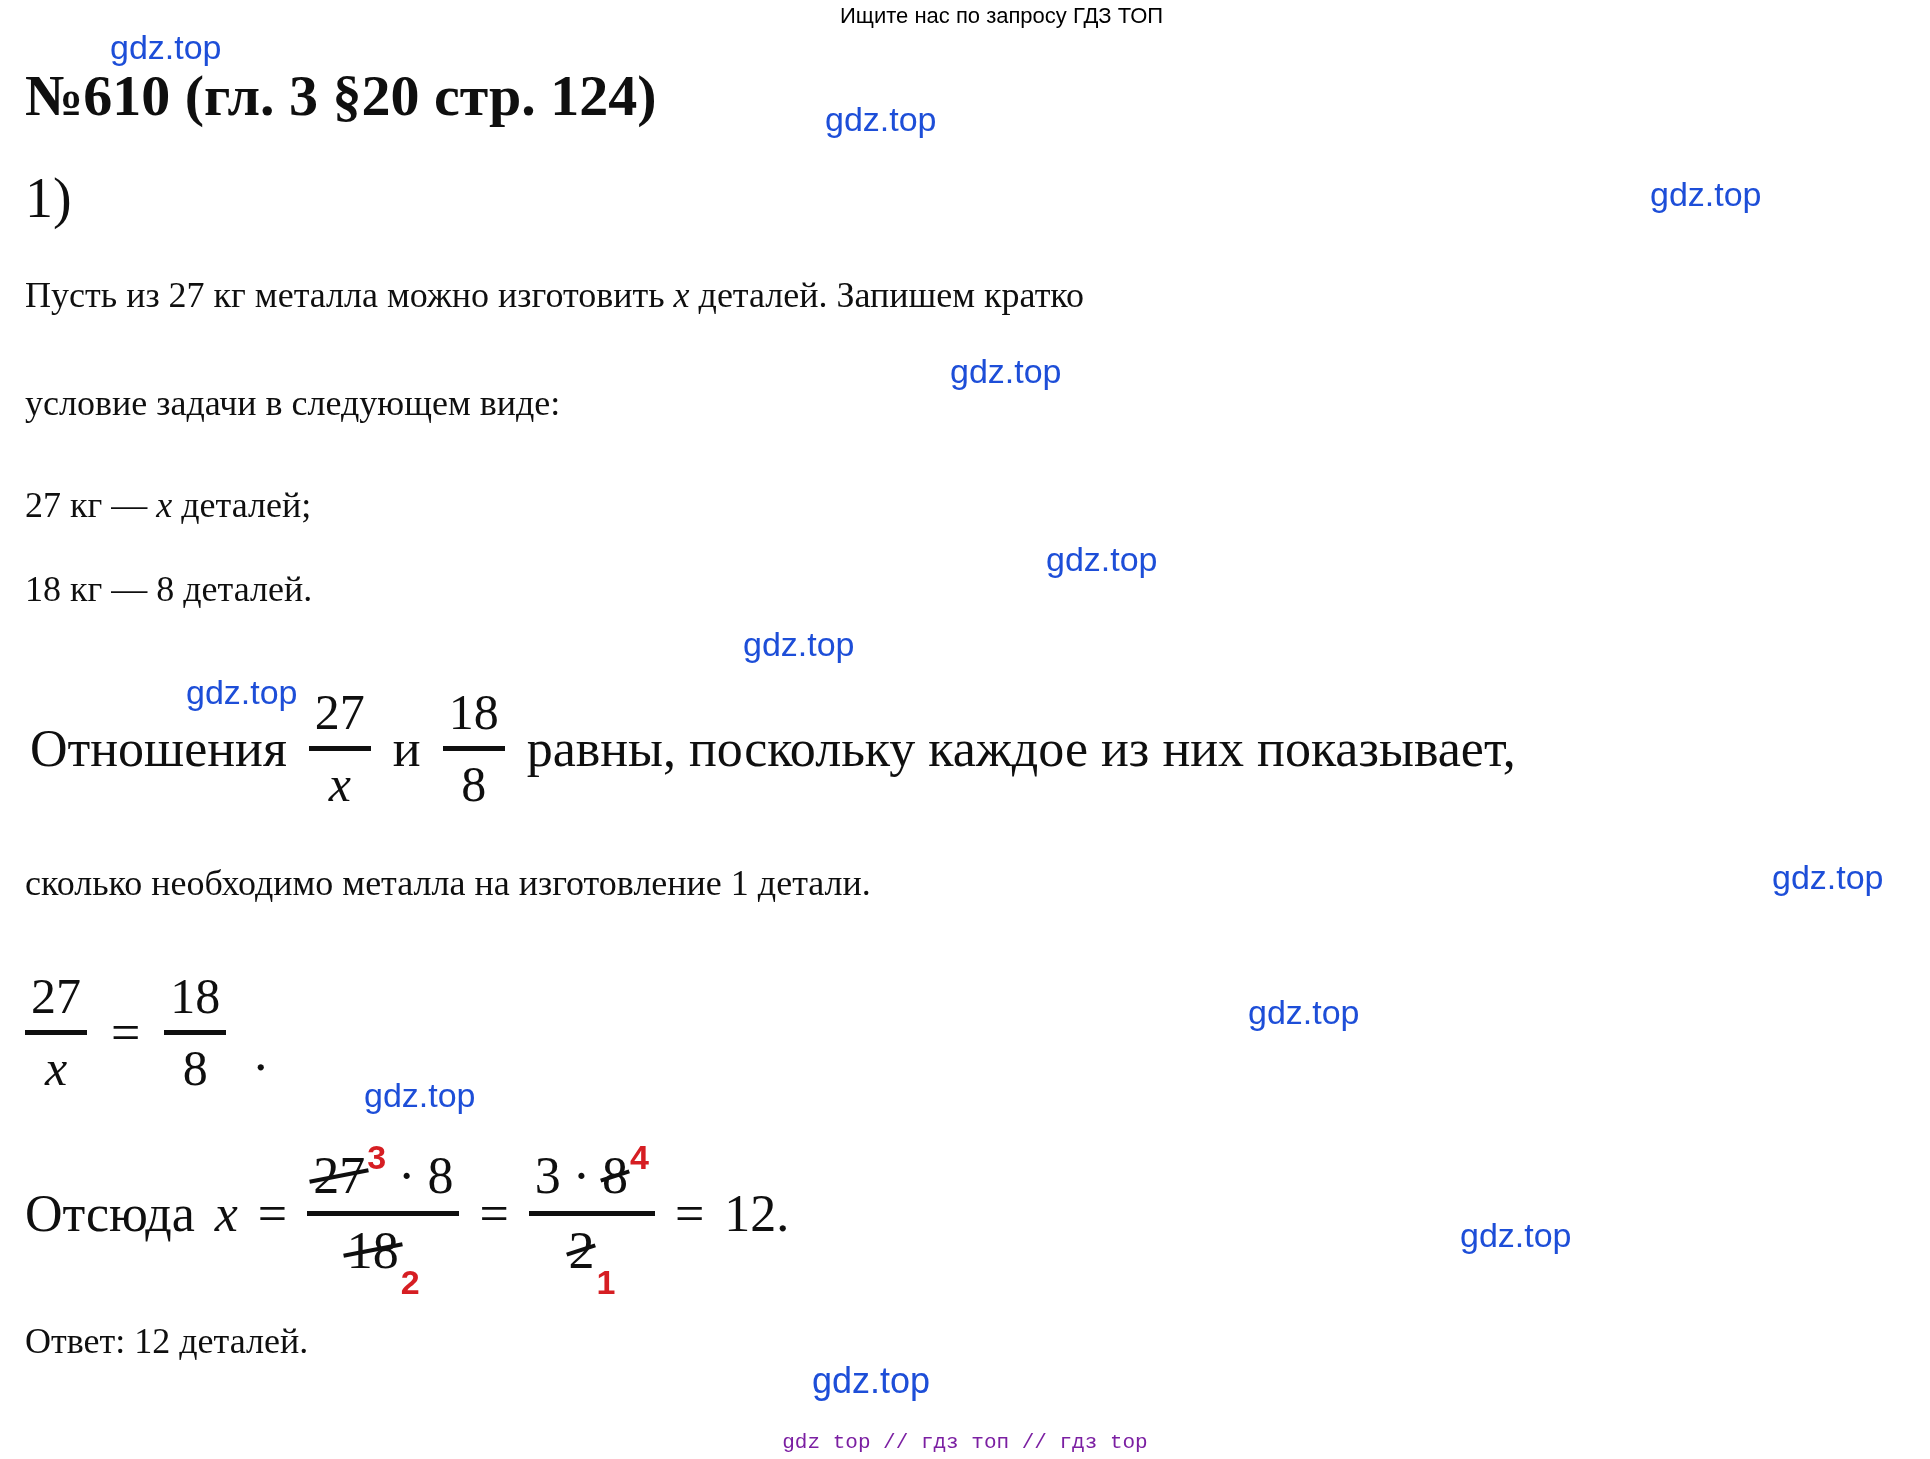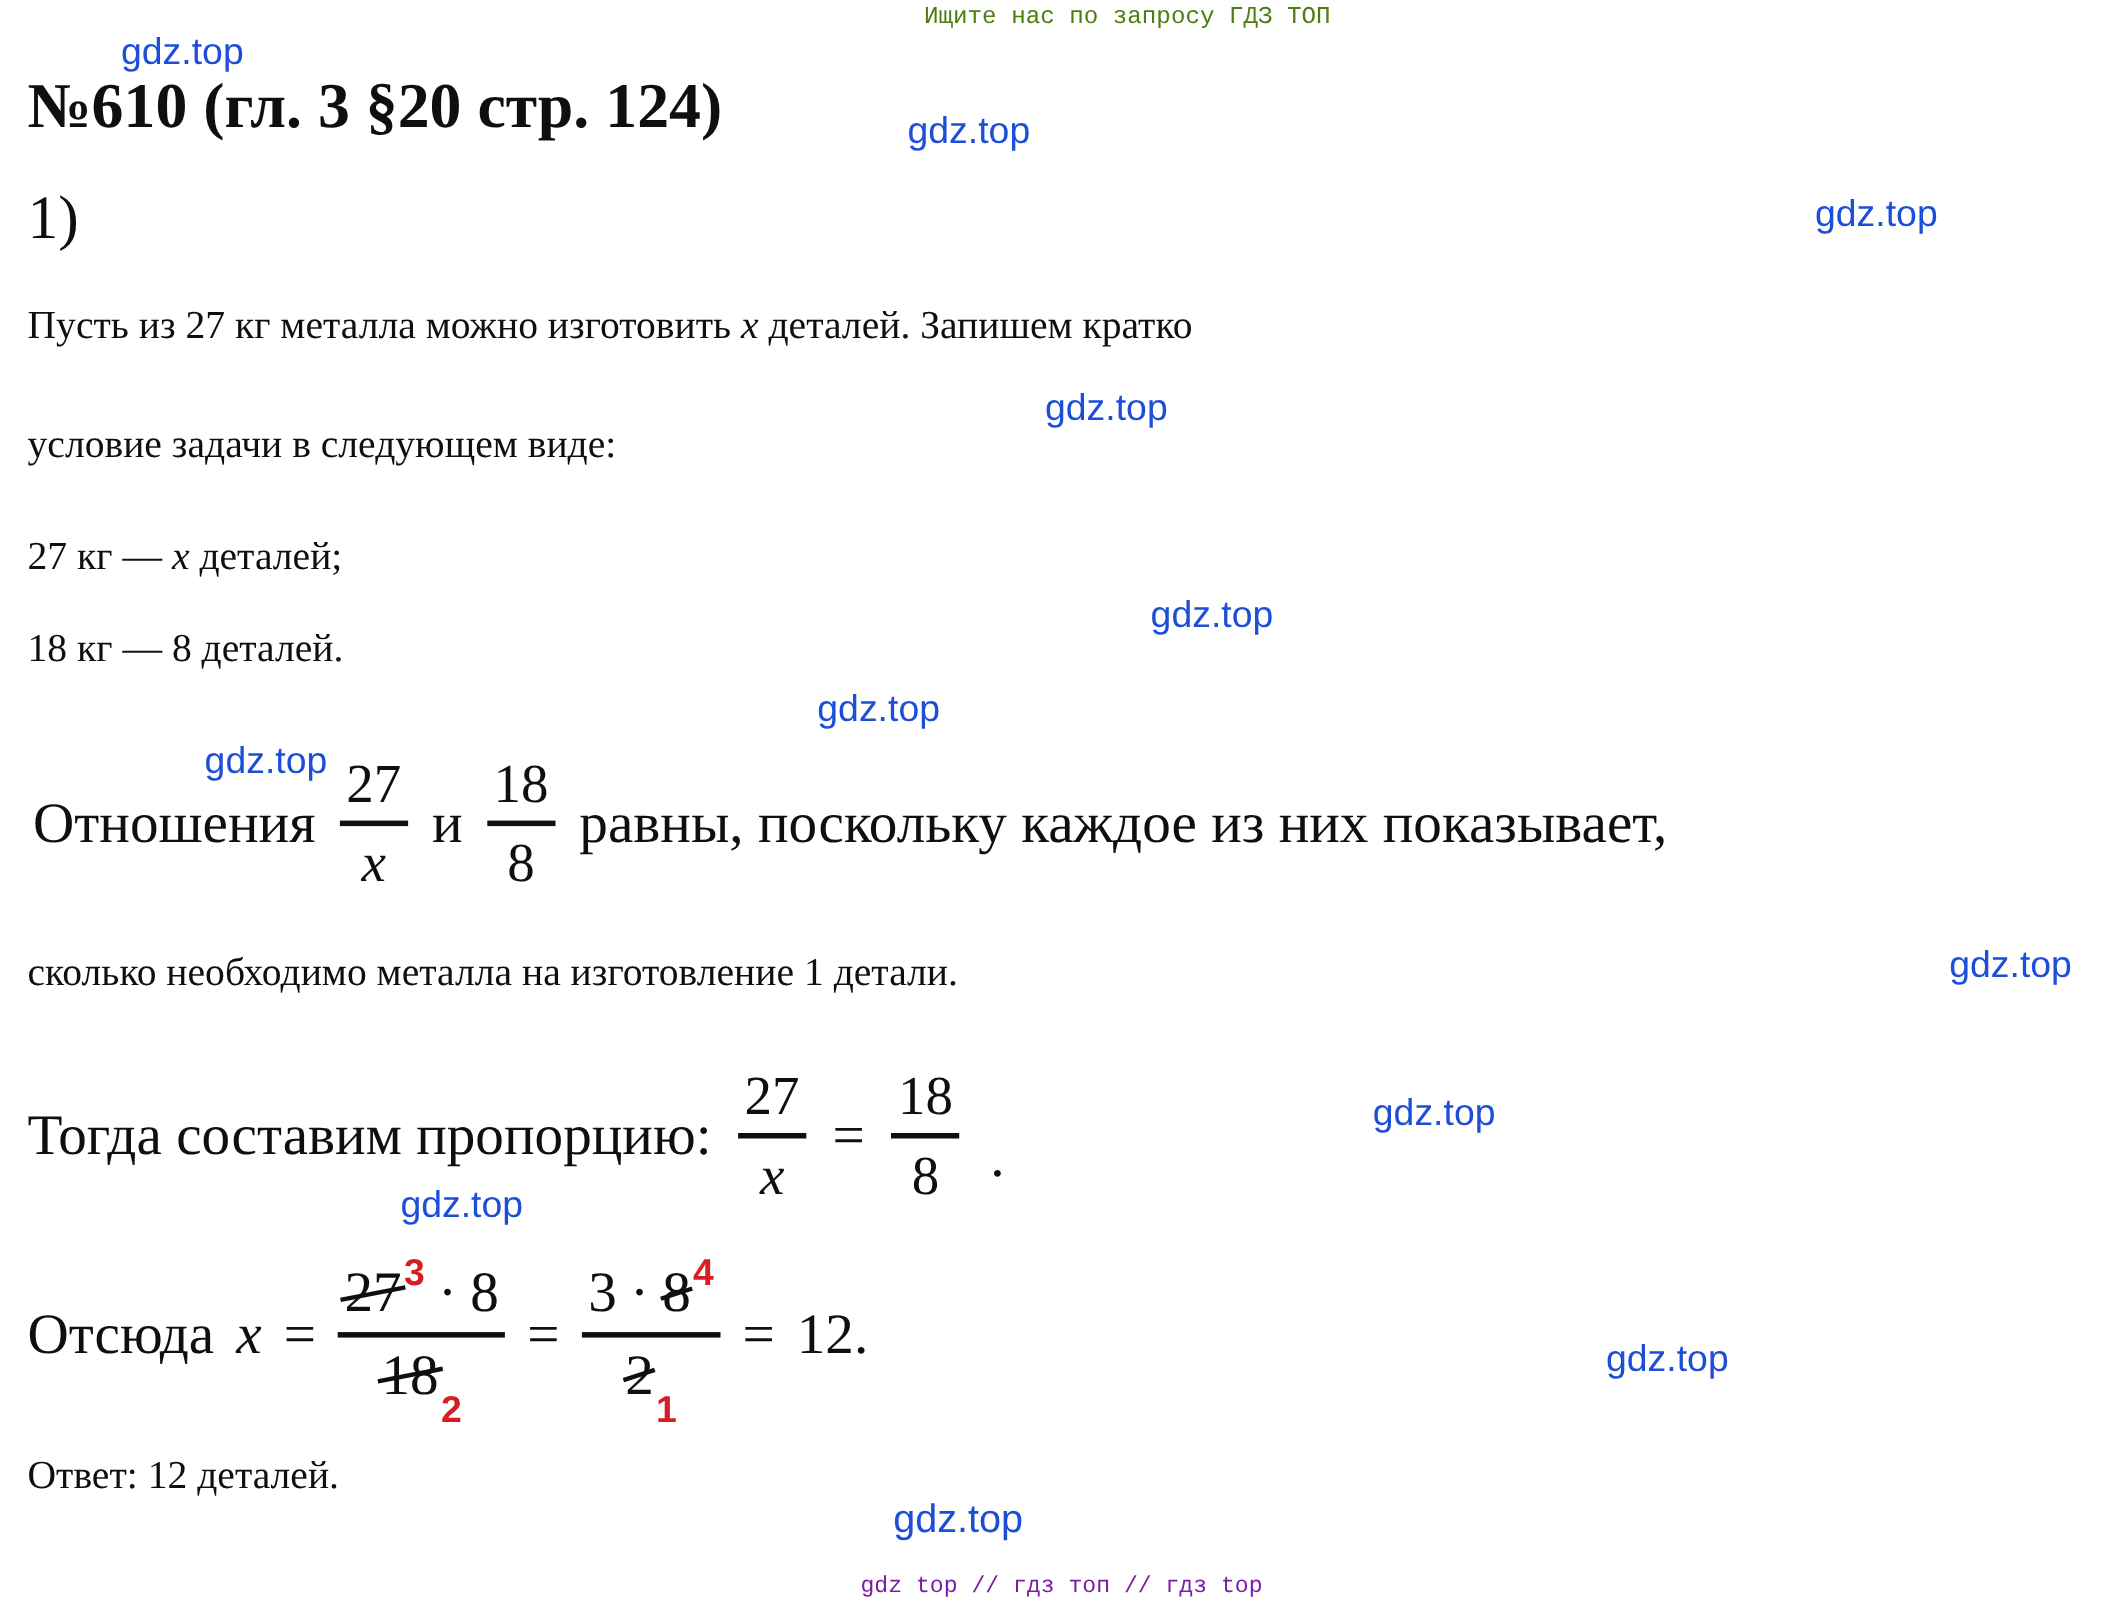--- a/index.html
+++ b/index.html
@@ -9,22 +9,22 @@
   }
   
   .wm{
     position:absolute;font-family:"Liberation Sans","DejaVu Sans",sans-serif;
     font-size:34px;color:#1d4ed8;white-space:nowrap;
   }
   .wm-lg{font-size:36px;}
   
   .promo{
     position:absolute;top:3px;left:840px;
-    font-family:Liberation Mono, monospace;
-    font-size:22px;color:#4d7c0f;white-space:nowrap;
+    font-family:Liberation Sans, sans-serif;
+    font-size:22px;color:#000000;white-space:nowrap;
   }
   .title{
     position:absolute;left:25px;top:62px;
     font-weight:bold;font-size:58px;white-space:nowrap;
   }
   .item-label{position:absolute;left:25px;top:166px;font-size:56px;}
   .body-line{position:absolute;font-size:36px;white-space:nowrap;line-height:1.1;}
   .var{font-style:italic;}
   .row{position:absolute;display:flex;align-items:center;white-space:nowrap;font-size:52px;}
   
@@ -97,21 +97,20 @@
     <span class="fnum">18</span>
     <span class="fbar"></span>
     <span class="fden">8</span>
   </span>
   <span>равны, поскольку каждое из них показывает,</span>
 </div>
 
 <div class="body-line" style="left:25px;top:864px">сколько необходимо металла на изготовление 1 детали.</div>
 
 <div class="row" style="left:25px;top:952px;height:160px;gap:24px">
-  <span>Тогда составим пропорцию:</span>
   <span class="frac frac-mid">
     <span class="fnum">27</span>
     <span class="fbar"></span>
     <span class="fden var">x</span>
   </span>
   <span>=</span>
   <span class="frac frac-mid">
     <span class="fnum">18</span>
     <span class="fbar"></span>
     <span class="fden">8</span>

